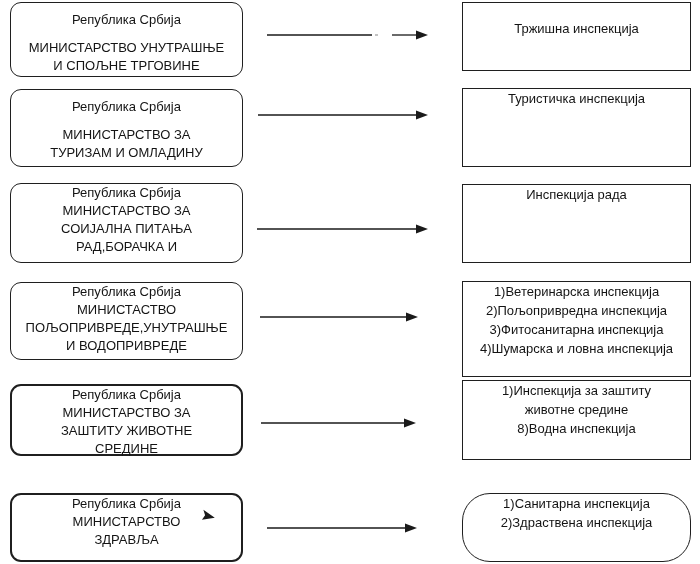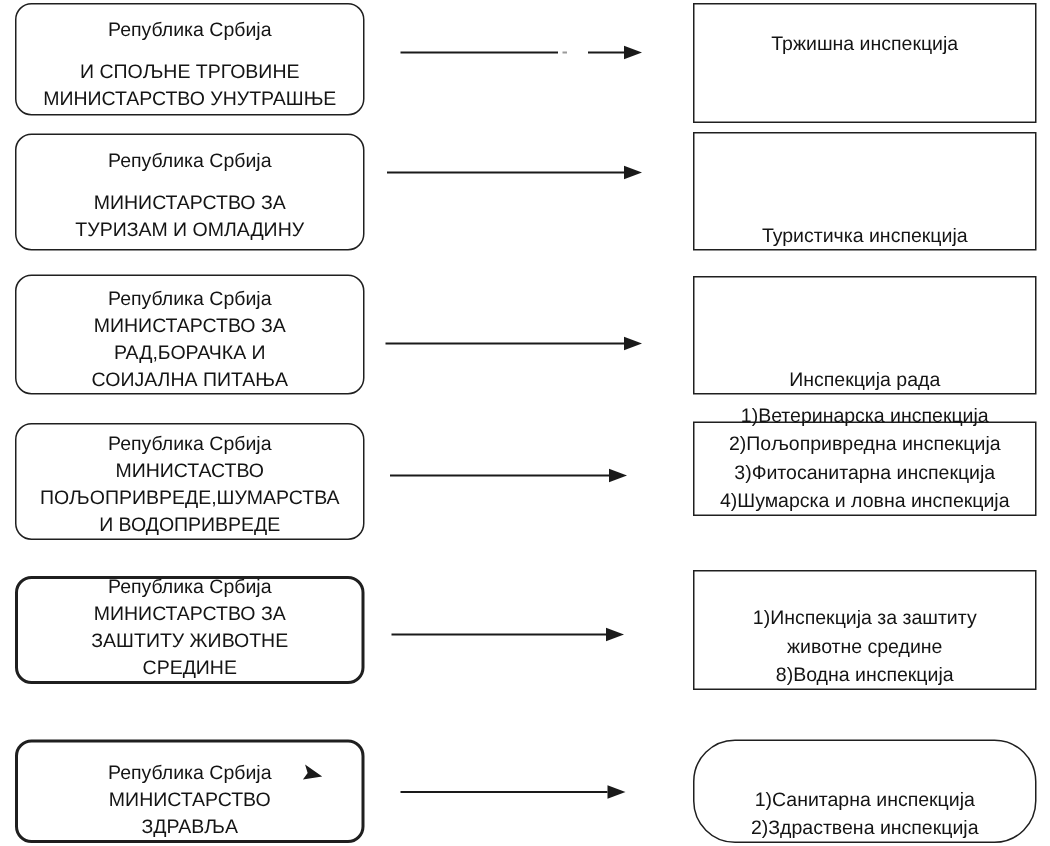--- a/index.html
+++ b/index.html
@@ -4,52 +4,52 @@
 <style>
   html,body{margin:0;padding:0;background:var(--background,#fff);}
   #canvas{
     position:relative;width:700px;height:564px;background:var(--background,#fff);
     font-family:"Liberation Sans","DejaVu Sans",sans-serif;
     color:var(--text,#141414);
   }
   .box{
     position:absolute;box-sizing:border-box;background:#fff;
     border:1px solid var(--border,#1f1f1f);
-    display:flex;flex-direction:column;align-items:center;justify-content:flex-end;
+    display:flex;flex-direction:column;align-items:center;justify-content:flex-start;
     text-align:center;font-size:13px;line-height:18px;color:var(--text,#141414);
   }
   .lbox{left:10px;width:233px;border-radius:11px;}
   .rbox{left:462px;width:229px;line-height:19px;}
   .thick{border-width:2px;}
   .gapped{justify-content:flex-start;padding-top:8px;}
   .gapped .title{margin-bottom:10px;}
   .lift{justify-content:flex-start;padding-top:16px;}
   .blines{width:100%;}
   .tline{width:100%;white-space:nowrap;}
   .arrow{position:absolute;color:var(--arrow,#1a1a1a);}
 </style>
 </head>
 <body>
 
 <div id="canvas">
 
   <div class="box lbox gapped" style="top:2px;height:75px;">
     <div class="tline title">Република Србија</div>
     <div class="blines">
+        <div class="tline">МИНИСТАРСТВО УНУТРАШЊЕ</div>
         <div class="tline">И СПОЉНЕ ТРГОВИНЕ</div>
-        <div class="tline">МИНИСТАРСТВО УНУТРАШЊЕ</div>
       </div>
   </div>
   <svg class="arrow" style="left:265px;top:27px;" width="168" height="16">
     <line x1="2" y1="8" x2="107" y2="8" stroke="currentColor" stroke-width="1.3"></line>
     <line x1="110" y1="8" x2="113" y2="8" stroke="#9a9a9a" stroke-width="1.2"></line>
     <line x1="127" y1="8" x2="152" y2="8" stroke="currentColor" stroke-width="1.3"></line>
     <polygon points="151,3.5 163,8 151,12.5" fill="currentColor"></polygon>
   </svg>
-  <div class="box rbox lift" style="top:2px;height:80px;">
+  <div class="box rbox lift" style="top:2px;height:69px;">
     <div class="blines">
         <div class="tline">Тржишна инспекција</div>
       </div>
   </div>
 
   <div class="box lbox gapped" style="top:89px;height:78px;">
     <div class="tline title">Република Србија</div>
     <div class="blines">
         <div class="tline">МИНИСТАРСТВО ЗА</div>
         <div class="tline">ТУРИЗАМ И ОМЛАДИНУ</div>
@@ -62,47 +62,47 @@
   <div class="box rbox" style="top:88px;height:79px;">
     <div class="blines">
         <div class="tline">Туристичка инспекција</div>
       </div>
   </div>
 
   <div class="box lbox" style="top:183px;height:80px;">
     <div class="tline title">Република Србија</div>
     <div class="blines">
         <div class="tline">МИНИСТАРСТВО ЗА</div>
+        <div class="tline">СОИЈАЛНА ПИТАЊА</div>
         <div class="tline">РАД,БОРАЧКА И</div>
-        <div class="tline">СОИЈАЛНА ПИТАЊА</div>
       </div>
   </div>
   <svg class="arrow" style="left:255px;top:221px;" width="178" height="16">
     <line x1="2" y1="8" x2="161" y2="8" stroke="currentColor" stroke-width="1.3"></line>
     <polygon points="161,3.5 173,8 161,12.5" fill="currentColor"></polygon>
   </svg>
   <div class="box rbox" style="top:184px;height:79px;">
     <div class="blines">
         <div class="tline">Инспекција рада</div>
       </div>
   </div>
 
   <div class="box lbox" style="top:282px;height:78px;">
     <div class="tline title">Република Србија</div>
     <div class="blines">
         <div class="tline">МИНИСТАСТВО</div>
-        <div class="tline">ПОЉОПРИВРЕДЕ,ШУМАРСТВА</div>
+        <div class="tline">ПОЉОПРИВРЕДЕ,УНУТРАШЊЕ</div>
         <div class="tline">И ВОДОПРИВРЕДЕ</div>
       </div>
   </div>
   <svg class="arrow" style="left:258px;top:309px;" width="164" height="16">
     <line x1="2" y1="8" x2="148" y2="8" stroke="currentColor" stroke-width="1.3"></line>
     <polygon points="148,3.5 160,8 148,12.5" fill="currentColor"></polygon>
   </svg>
-  <div class="box rbox" style="top:281px;height:63px;">
+  <div class="box rbox" style="top:281px;height:96px;">
     <div class="blines">
         <div class="tline">1)Ветеринарска инспекција</div>
         <div class="tline">2)Пољопривредна инспекција</div>
         <div class="tline">3)Фитосанитарна инспекција</div>
         <div class="tline">4)Шумарска и ловна инспекција</div>
       </div>
   </div>
 
   <div class="box lbox thick" style="top:384px;height:72px;">
     <div class="tline title">Република Србија</div>

